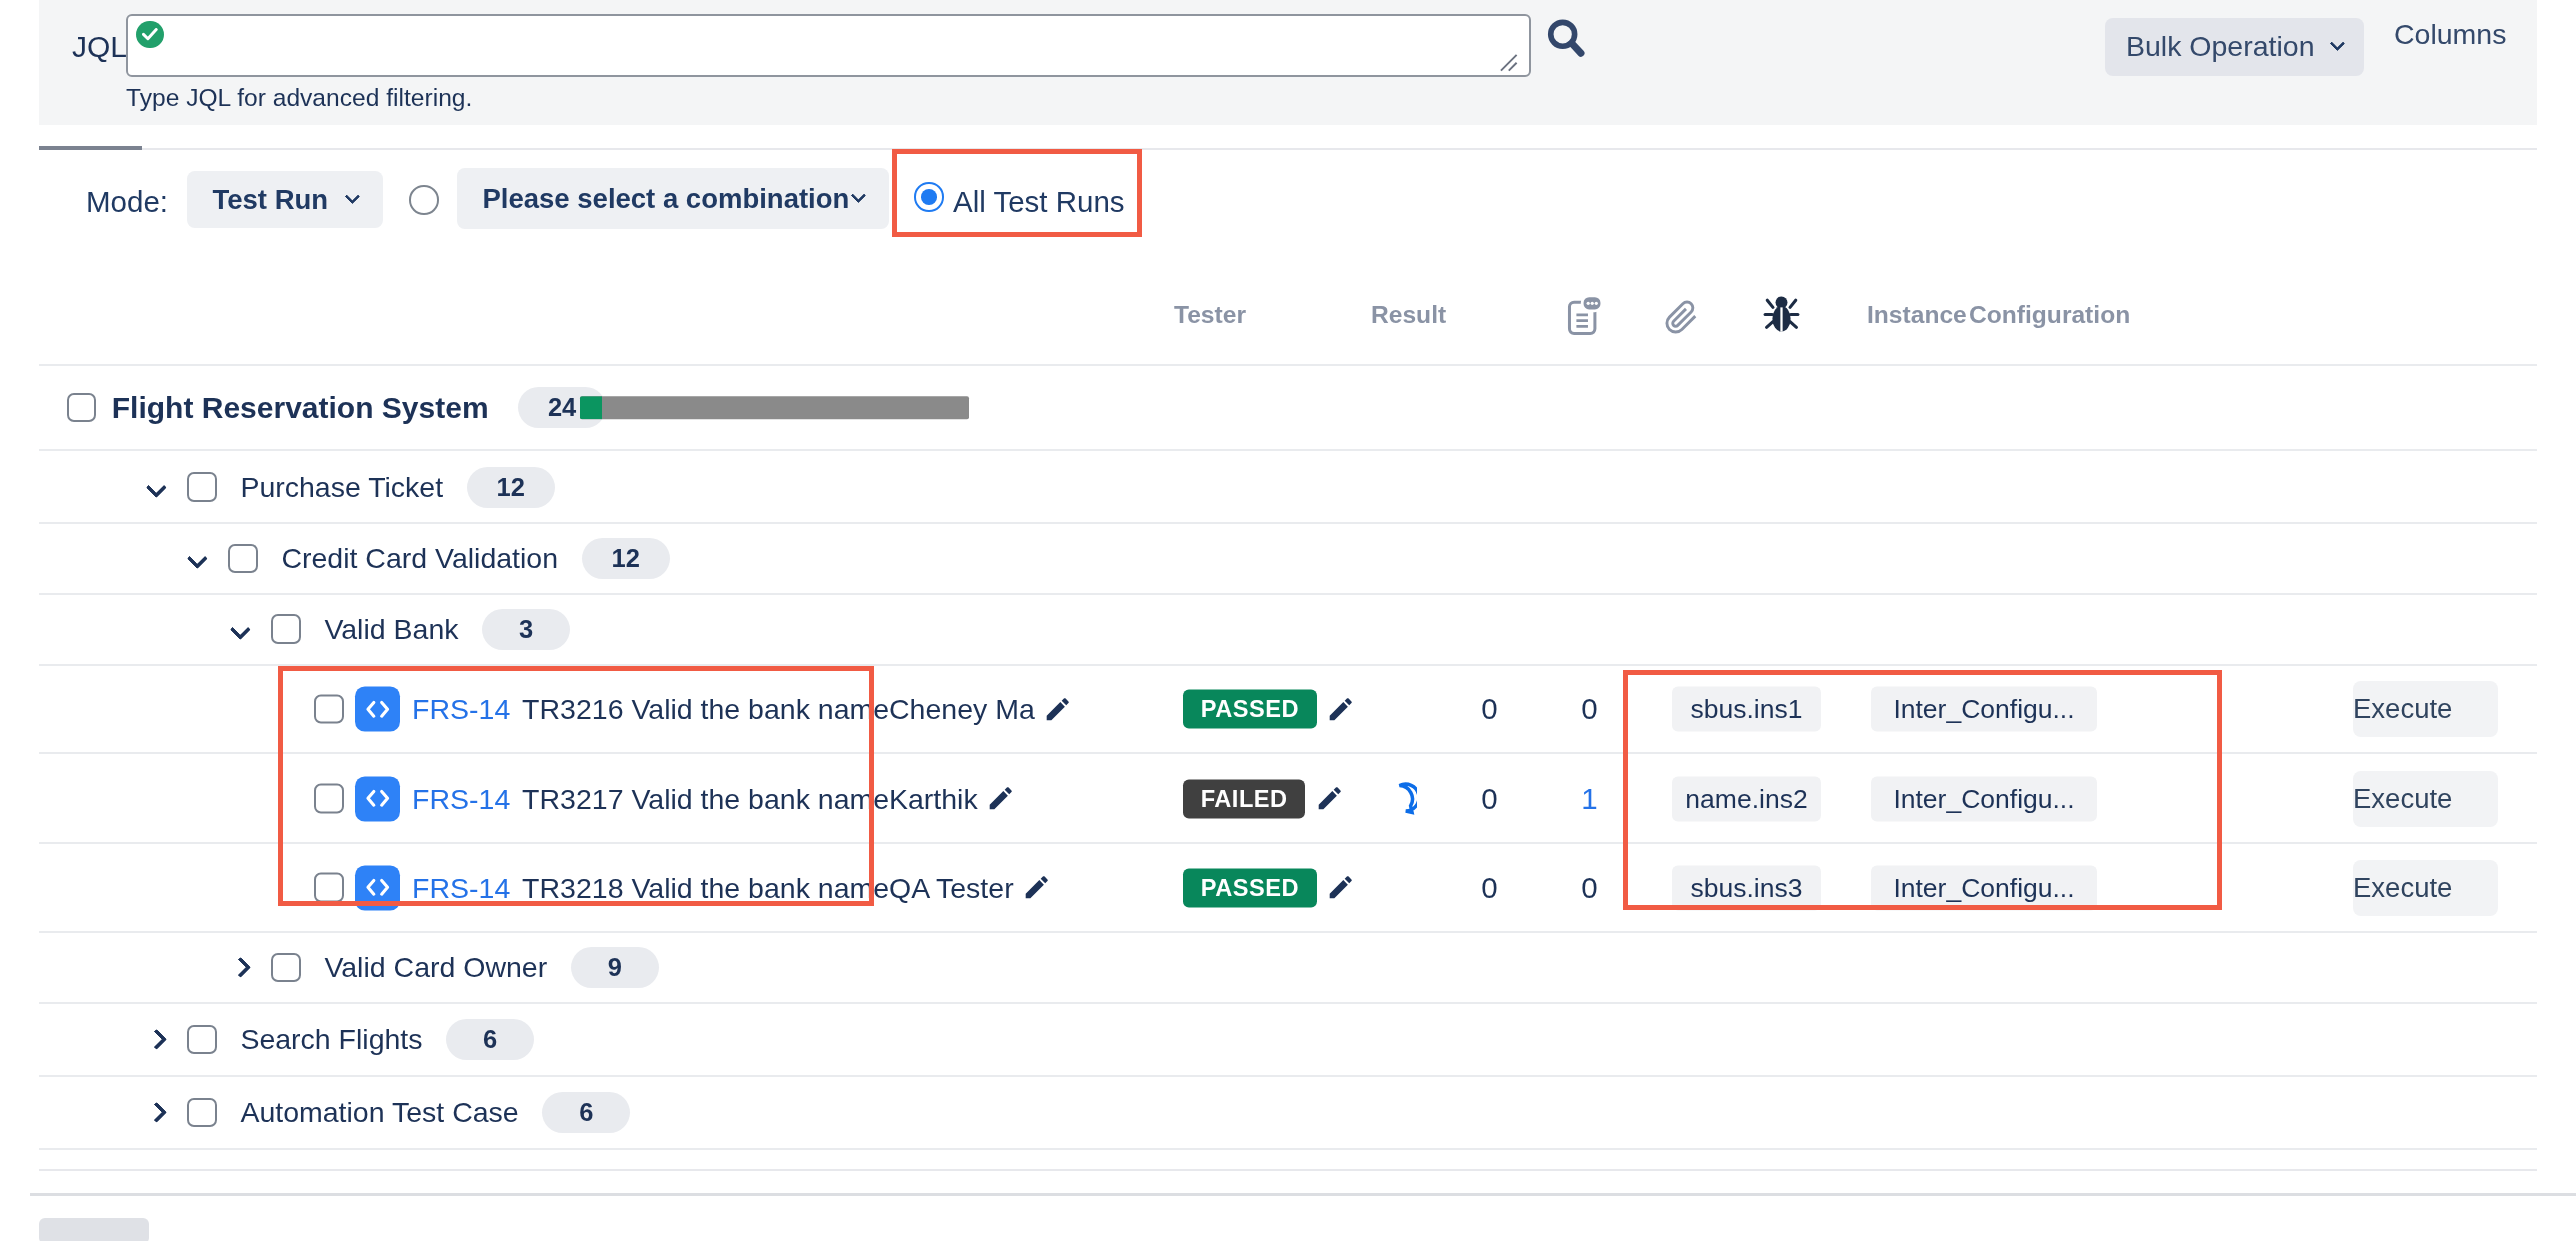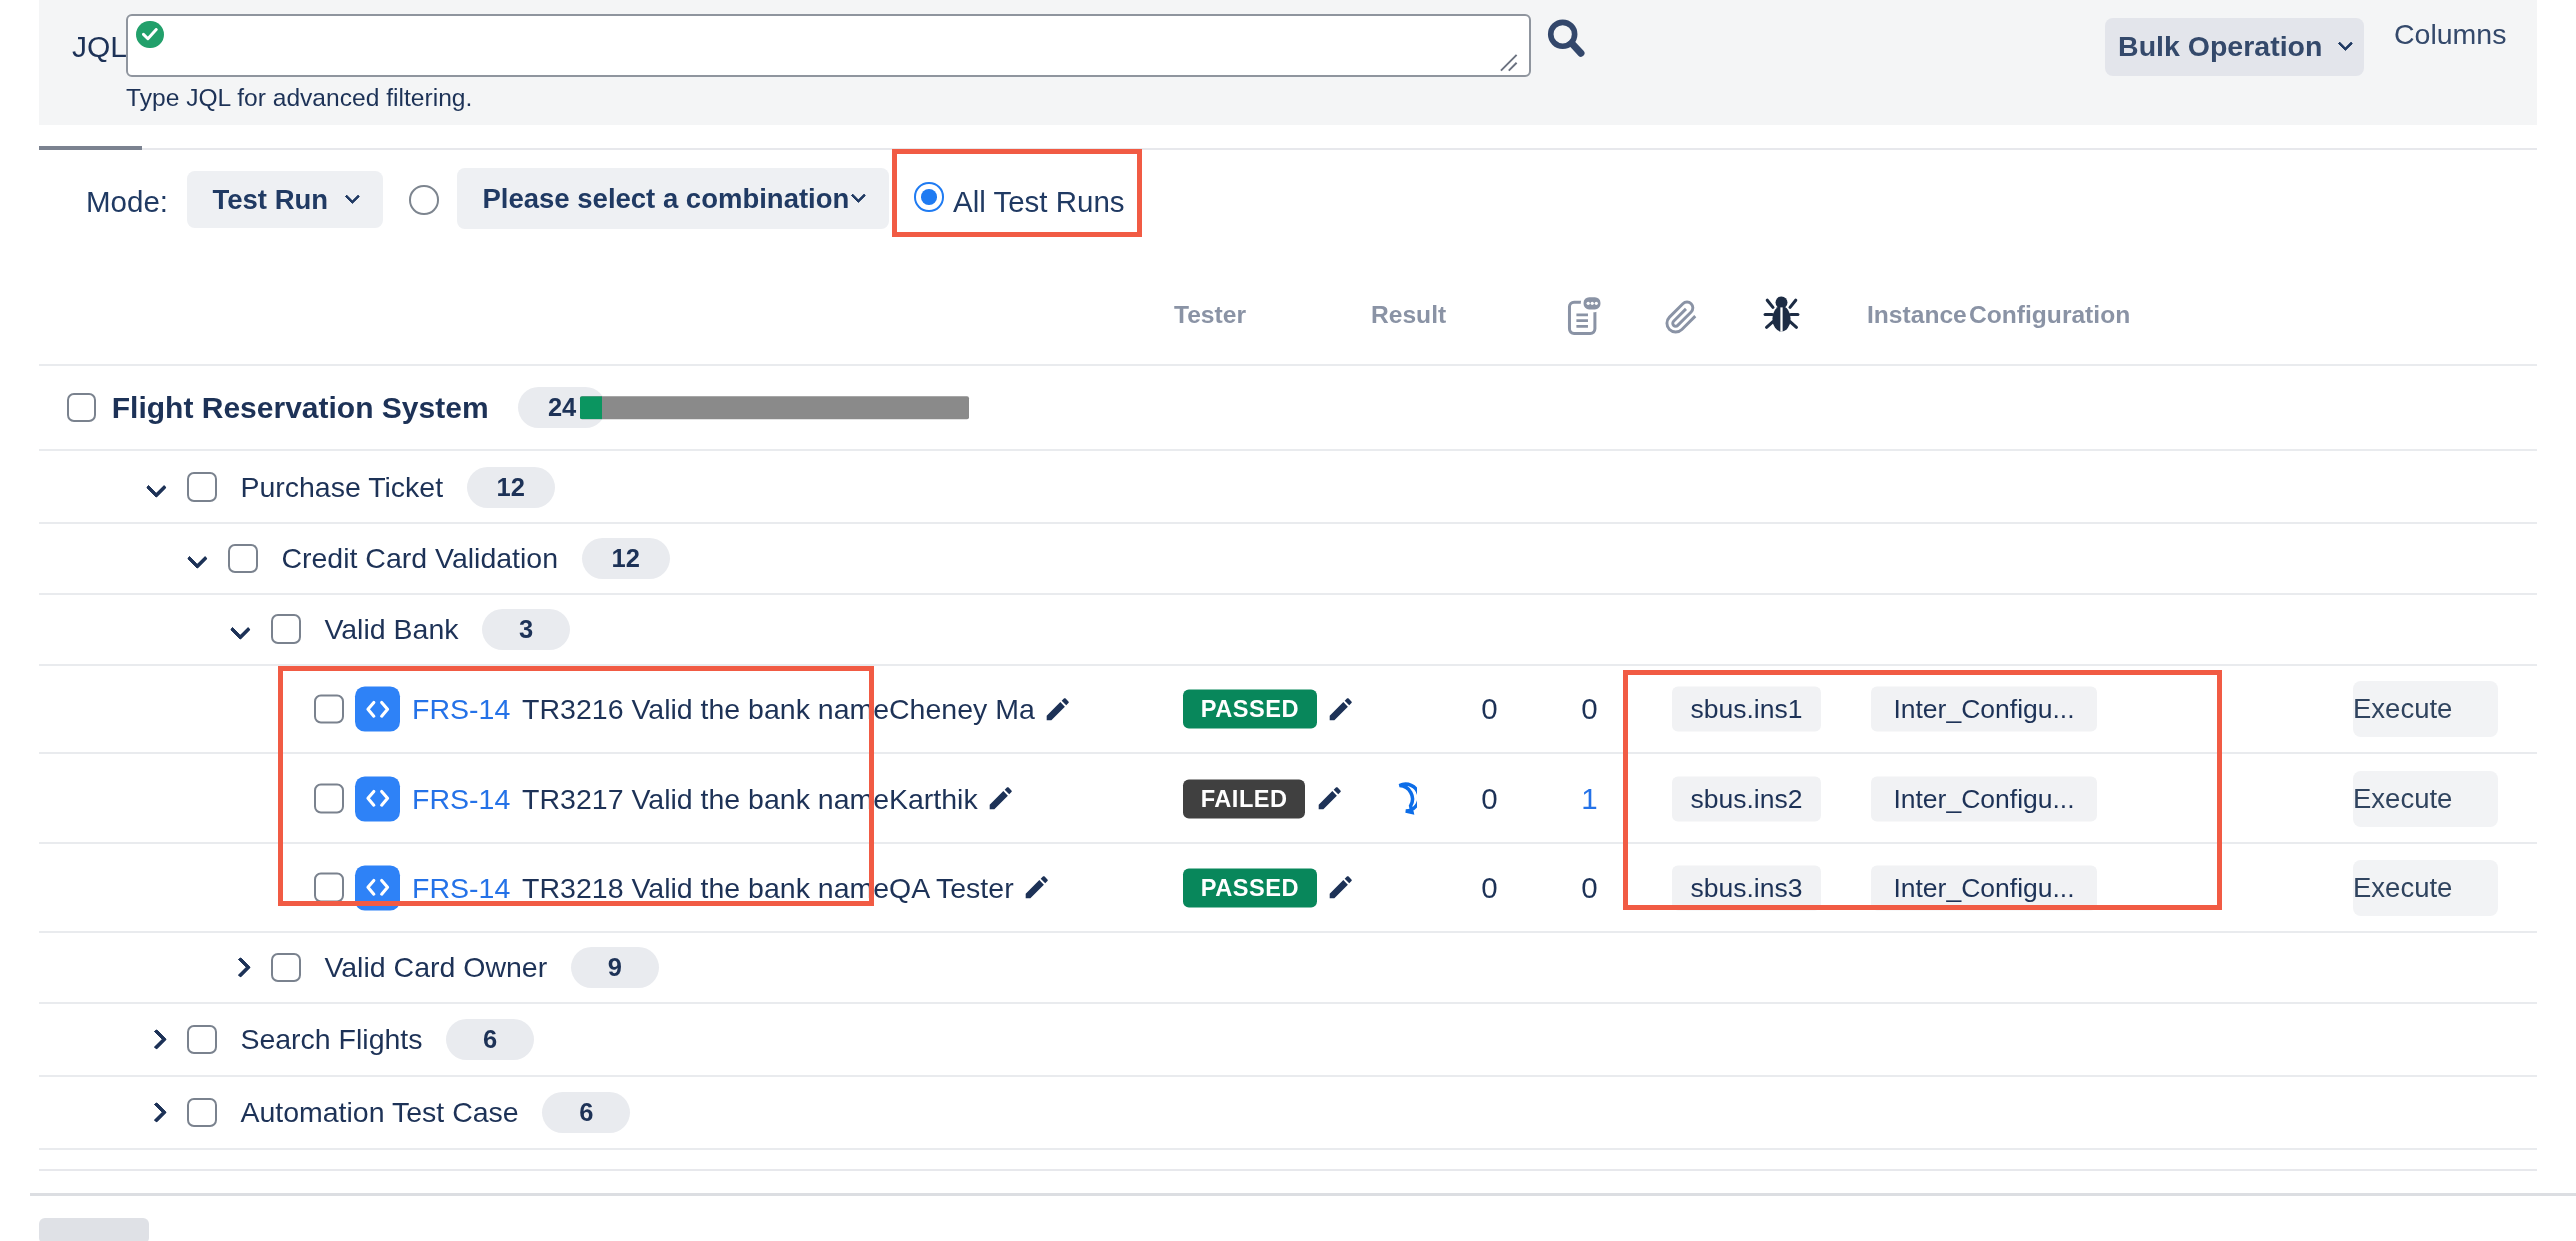--- a/index.html
+++ b/index.html
@@ -8,21 +8,21 @@
   #stage { position:relative; width:2576px; height:1242px; background:#fff; }
 
   
   #jql-panel { left:39px; top:0; width:2498px; height:125px; background:#f4f5f6; }
   #jql-label { left:72px; top:29.5px; font-size:30px; color:#1d3257; }
   #jql-box { left:126px; top:13.8px; width:1405px; height:63px; background:#fff; border:2px solid #8f959e; border-radius:5.9px; resize:none; font-family:"Liberation Sans",sans-serif; font-size:25.5px; padding:7.9px 11.8px 7.9px 47px; color:#203a63; }
   #jql-check { left:136px; top:20.6px; width:27.5px; height:27.5px; border-radius:50%; background:#22a06b; display:flex; align-items:center; justify-content:center; }
   #jql-resize { left:1497px; top:51px; }
   #search-icon { left:1544px; top:15.7px; cursor:pointer; }
   #jql-help { left:126px; top:84px; font-size:24.6px; color:#1d3257; }
-  #bulk-btn { left:2105px; top:17.7px; width:259px; height:58px; background:#e3e5eb; border:none; border-radius:7.9px; font-family:"Liberation Sans",sans-serif; font-size:28.5px; color:#34496b; display:flex; align-items:center; justify-content:center; gap:17.7px; cursor:pointer;font-weight:bold; }
+  #bulk-btn { left:2105px; top:17.7px; width:259px; height:58px; background:#e3e5eb; border:none; border-radius:7.9px; font-family:"Liberation Sans",sans-serif; font-size:28.5px; color:#34496b; display:flex; align-items:center; justify-content:center; gap:17.7px; cursor:pointer; }
   #columns-btn { left:2394px; top:17.7px; height:58px; display:flex; align-items:flex-start; font-size:28.5px; color:#34496b; cursor:pointer; background:none; border:none; font-family:"Liberation Sans",sans-serif; }
 
   .divider { height:2px; background:#e7e8ec; }
   #top-divider { left:39px; top:148px; width:2498px; }
   #top-divider-dark { left:39px; top:146px; width:103px; height:3.9px; background:#7b8290; }
 
   
   #mode-label { left:86px; top:185px; font-size:29.5px; }
   .select { background:#eef0f3; border-radius:7.9px; display:flex; align-items:center; justify-content:space-between; padding:0 25.5px; font-size:27.5px; color:#203a63; cursor:pointer;font-weight:bold; }
   #mode-select { left:187px; top:171px; width:196px; height:57px; }
@@ -264,21 +264,21 @@
           <path d="M3 17.2V21h3.8L17.8 9.9l-3.7-3.7L3 17.2zM20.7 7c.4-.4.4-1 0-1.4l-2.3-2.3c-.4-.4-1-.4-1.4 0l-1.8 1.8 3.7 3.7L20.7 7z" fill="#1d3257"></path>
         </svg>
     </div>
     <div class="cell commentcell">
       <svg width="35" height="35" viewBox="0 0 24 24">
           <path d="M12 2.8a9.2 9.2 0 1 0-4.3 17.4L3.4 21.2l1-4.5A9.2 9.2 0 0 1 12 2.8z" fill="none" stroke="#0c6de8" stroke-width="2.4" transform="scale(-1,1) translate(-24,0)"></path>
         </svg>
     </div>
     <div class="cell numcell num-att">0</div>
     <div class="cell numcell num-def numlink">1</div>
-    <div class="cell pill inst">sbus.ins2</div>
+    <div class="cell pill inst">name.ins2</div>
     <div class="cell pill conf">Inter_Configu...</div>
     <button class="cell execbtn">Execute</button>
   </div>
 
   
   <div class="row" style="top:844px;height:89px">
     <div class="cell namecell">
       <span class="cb"></span>
       <span class="keyicon">
         <svg width="25.5" height="21.6" viewBox="0 0 26 22" fill="none" stroke="#fff" stroke-width="3.2" stroke-linecap="round" stroke-linejoin="round">

